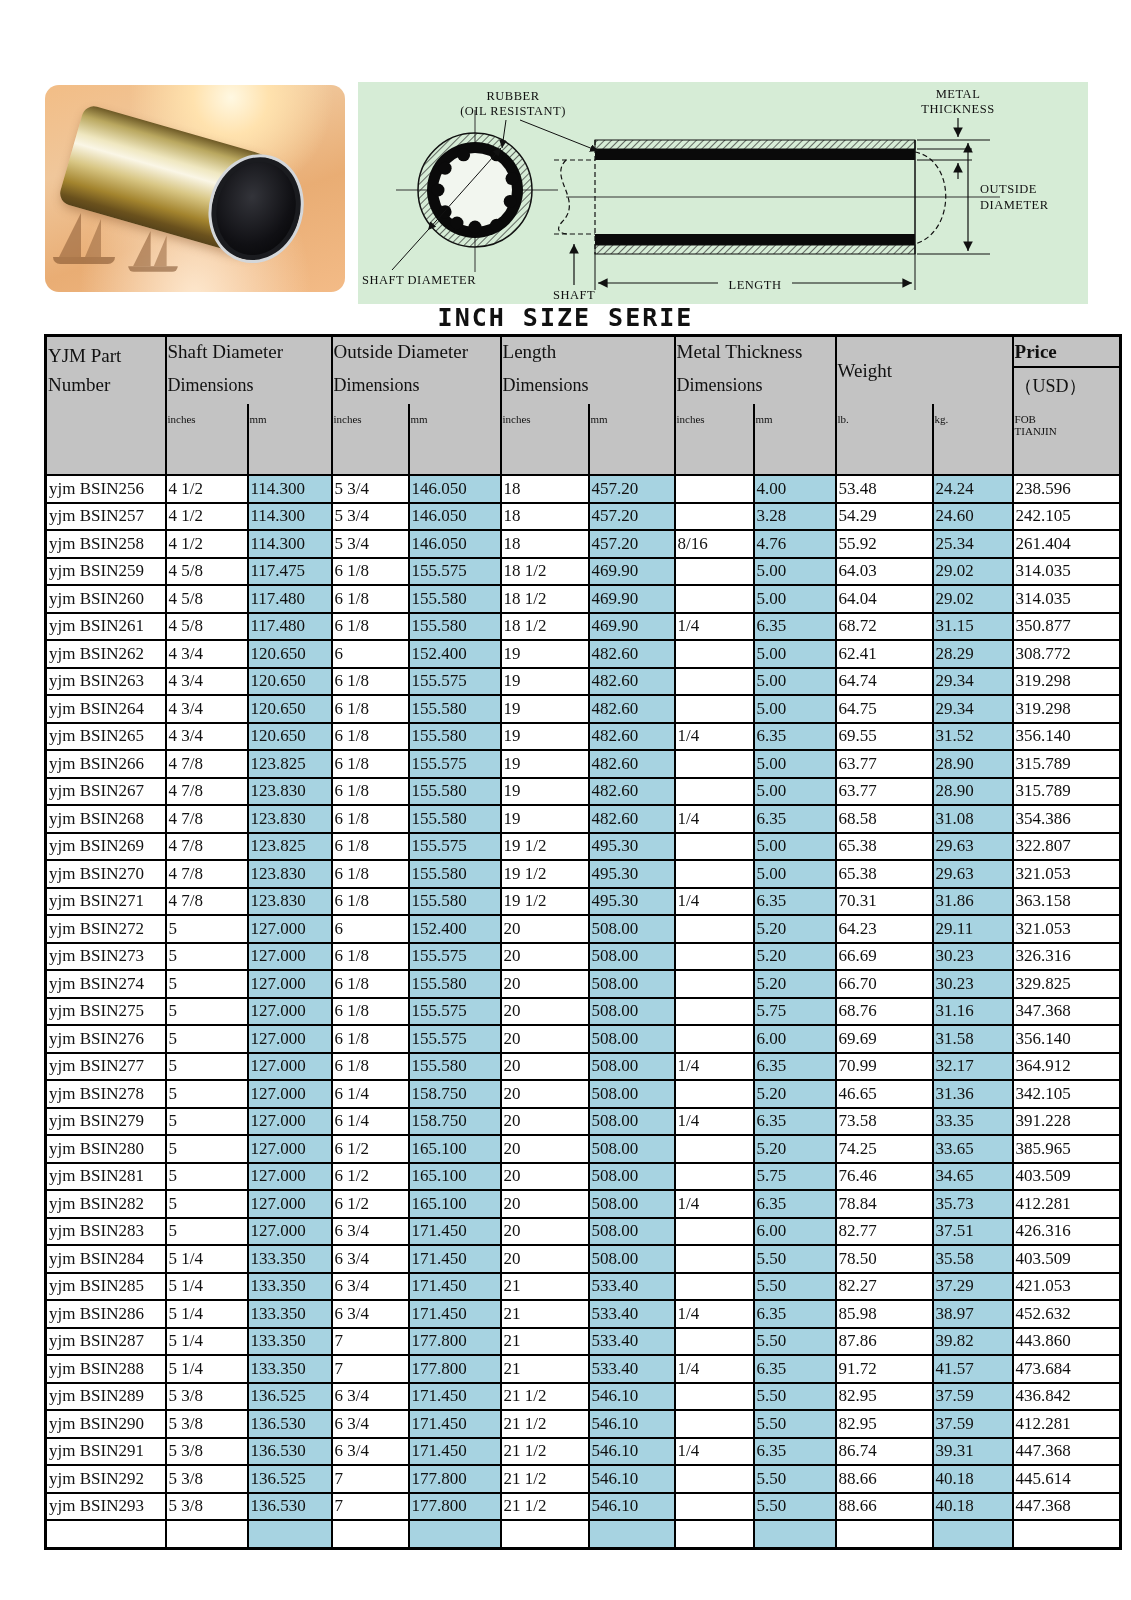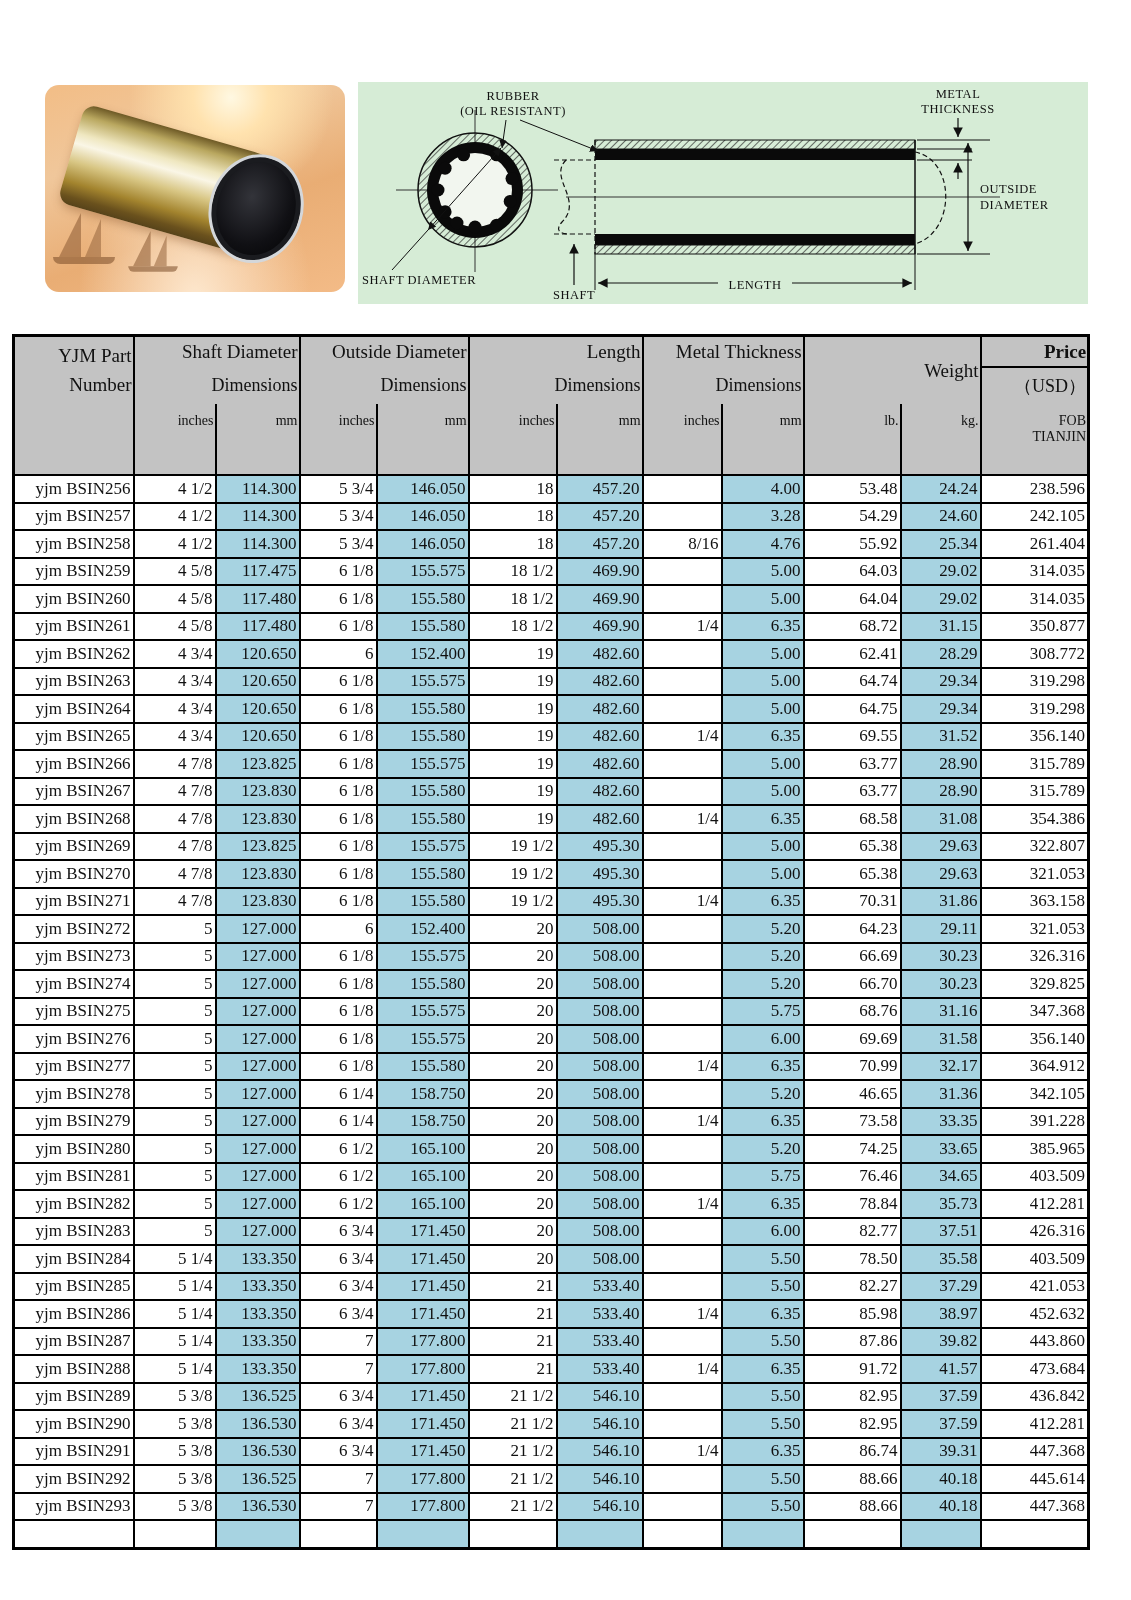--- a/index.html
+++ b/index.html
@@ -37,28 +37,28 @@
 
   
   .diagram{position:absolute;left:358px;top:82px;width:730px;height:222px;background:var(--diagram-bg);}
   .dlabel{font-family:"Liberation Serif", serif;font-size:12.5px;letter-spacing:.5px;fill:#111;}
 
   
   .title{position:absolute;left:28px;top:303px;width:1075px;text-align:center;
          font-family:"DejaVu Sans Mono", monospace;font-weight:bold;font-size:25px;letter-spacing:2px;}
 
   
-  .spec-table{position:absolute;left:12px;top:334px;width:1075px;border-collapse:collapse;
-              table-layout:fixed;text-align:right;font-size:17px;}
+  .spec-table{position:absolute;left:44px;top:334px;width:1075px;border-collapse:collapse;
+              table-layout:fixed;text-align:left;font-size:17px;}
   .spec-table,.spec-table th,.spec-table td{border:2px solid var(--border);}
   .spec-table{border-width:3px;}
   .spec-table thead th{background:var(--header-bg);font-weight:normal;}
   .h1 th{border-bottom:0;height:27px;font-size:19px;}
   .h2 th{border-top:0;border-bottom:0;height:34px;font-size:18px;}
-  .h3 th{border-top:0;height:60px;vertical-align:top;padding-top:9px;font-size:14px;}
+  .h3 th{border-top:0;height:60px;vertical-align:top;padding-top:9px;font-size:11px;}
   .h1 th.p1{border-bottom:2px solid var(--border);font-weight:bold;}
   th.part{vertical-align:top;padding-top:4px;font-size:19px;line-height:1.55;}
   .spec-table tbody td{height:25.5px;padding:0 2px;background:#fff;overflow:hidden;white-space:nowrap;}
   .spec-table tbody td.blue{background:var(--mm-bg);}
 </style>
 </head>
 <body>
 
 <div class="page">
 
@@ -147,20 +147,21 @@
       <text class="dlabel" x="600" y="16" text-anchor="middle">METAL</text>
       <text class="dlabel" x="600" y="31" text-anchor="middle">THICKNESS</text>
       <text class="dlabel" x="622" y="111" text-anchor="start">OUTSIDE</text>
       <text class="dlabel" x="622" y="127" text-anchor="start">DIAMETER</text>
       <text class="dlabel" x="4" y="202" text-anchor="start">SHAFT DIAMETER</text>
       <text class="dlabel" x="216" y="217" text-anchor="middle">SHAFT</text>
       <text class="dlabel" x="397" y="207" text-anchor="middle">LENGTH</text>
     </svg>
   </div>
 
+  <div class="title">INCH SIZE SERIE</div>
 
   <table class="spec-table">
     <colgroup>
       <col style="width:120px">
         <col style="width:82px">
         <col style="width:84px">
         <col style="width:77px">
       <col style="width:92px">
         <col style="width:88px">
         <col style="width:86px">

